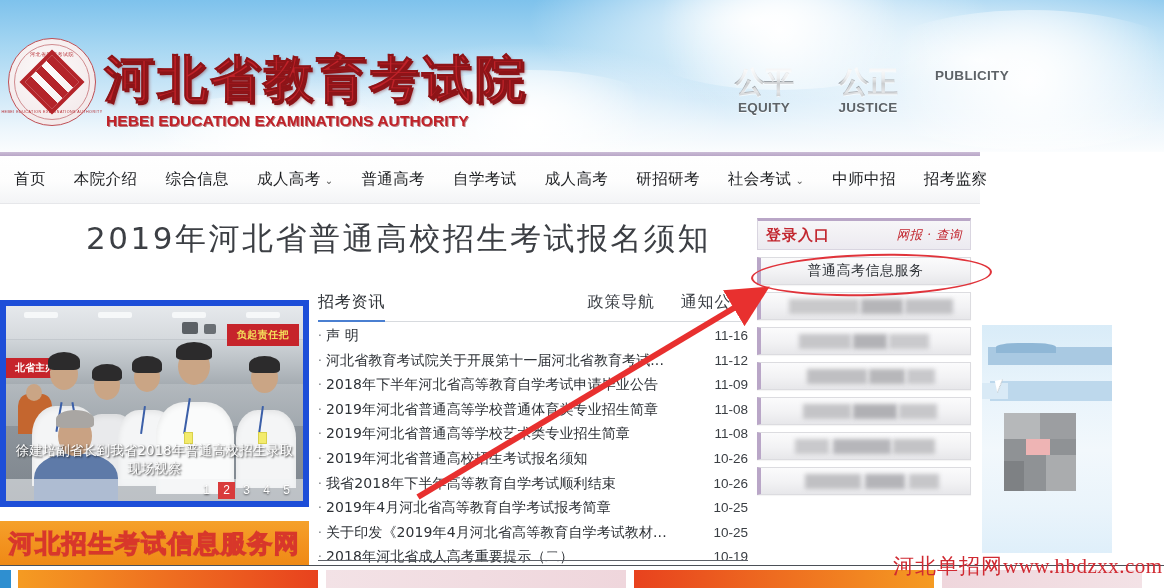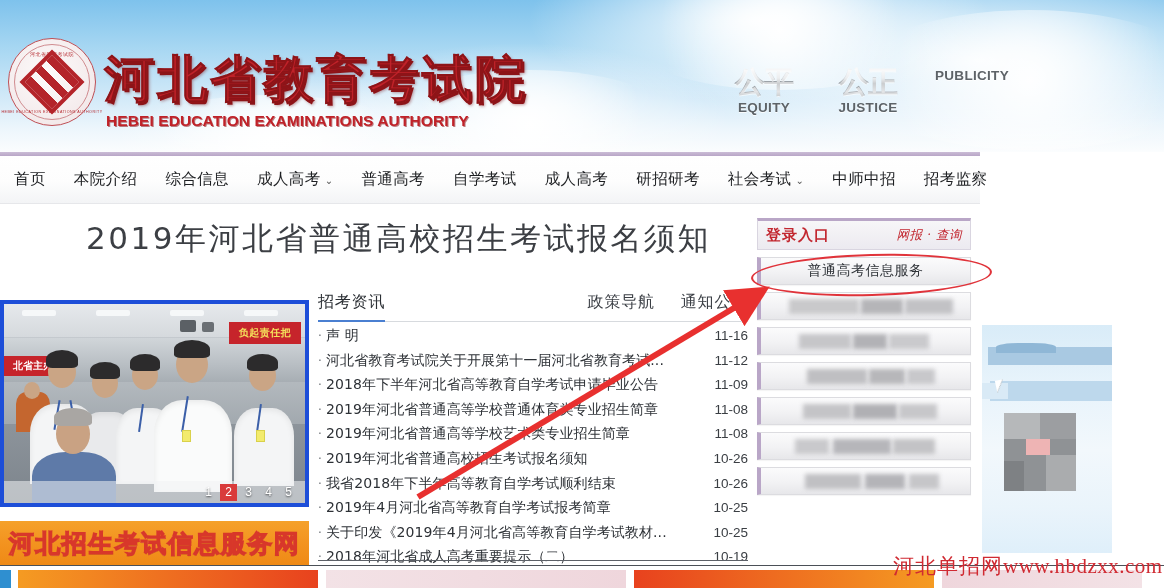--- a/index.html
+++ b/index.html
@@ -117,21 +117,21 @@
   
   .page-title {
     position: absolute; left: 86px; top: 218px;
     font-family: "DejaVu Sans", sans-serif;
     font-size: 31px; color: #3c3f44; letter-spacing: 2.5px; white-space: nowrap;
   }
 
   
   .carousel {
     position: absolute; left: 0px; top: 300px; width: 309px; height: 207px;
-    border: 4px solid #1d4ed8; overflow: hidden; background: #7d868e;
+    border: 6px solid #1d4ed8; overflow: hidden; background: #7d868e;
   }
   .carousel-photo {
     position: absolute; inset: 0;
     background:
       linear-gradient(to bottom, #d9dde0 0%, #cfd4d8 18%, #b9bfc4 30%, #9aa1a7 46%, #8e959b 62%, #7e868d 100%);
   }
   .photo-el { position: absolute; }
   .ceiling {
     left: 0; top: 0; width: 100%; height: 34px;
     background: linear-gradient(to bottom, #e6e9ec, #d5d9dd);
@@ -399,20 +399,21 @@
       <div class="photo-el head" style="left:245px; top:56px; width:27px; height:31px;"></div>
       <div class="photo-el hair" style="left:243px; top:50px; width:31px; height:17px;"></div>
       <div class="photo-el lanyard" style="left:254px; top:100px; height:28px; transform:rotate(8deg);"></div>
       <div class="photo-el badge" style="left:252px; top:126px;"></div>
 
       <div class="photo-el" style="left:28px; top:148px; width:84px; height:60px; background:#5e7aa8; border-radius:40% 40% 0 0;"></div>
       <div class="photo-el head" style="left:52px; top:110px; width:34px; height:40px; background:#c9a283;"></div>
       <div class="photo-el hair" style="left:50px; top:104px; width:38px; height:18px; background:#a9a6a3;"></div>
     </div>
 
+    <div class="carousel-caption">徐建培副省长到我省2018年普通高校招生录取现场视察</div>
     <div class="carousel-pager" id="carousel-pager">
         <div class="pg">1</div>
         <div class="pg active">2</div>
         <div class="pg">3</div>
         <div class="pg">4</div>
         <div class="pg">5</div>
       </div>
   </div>
 
   <div class="orange-banner">

